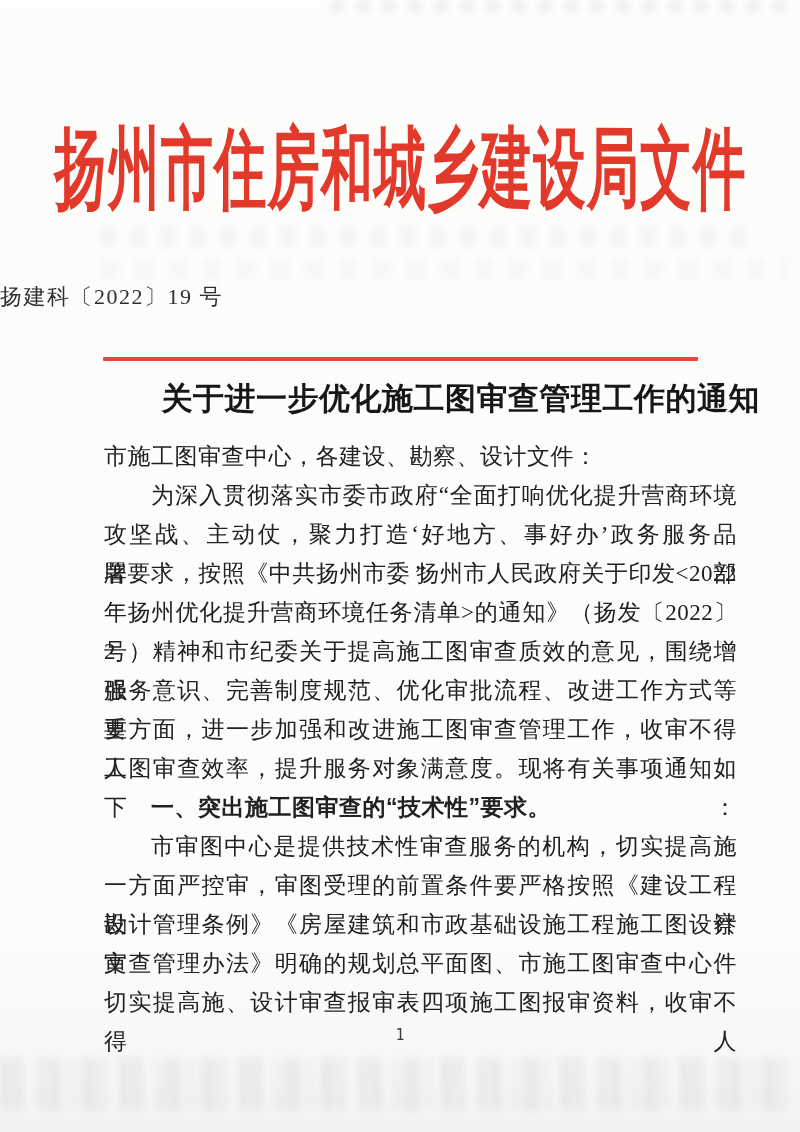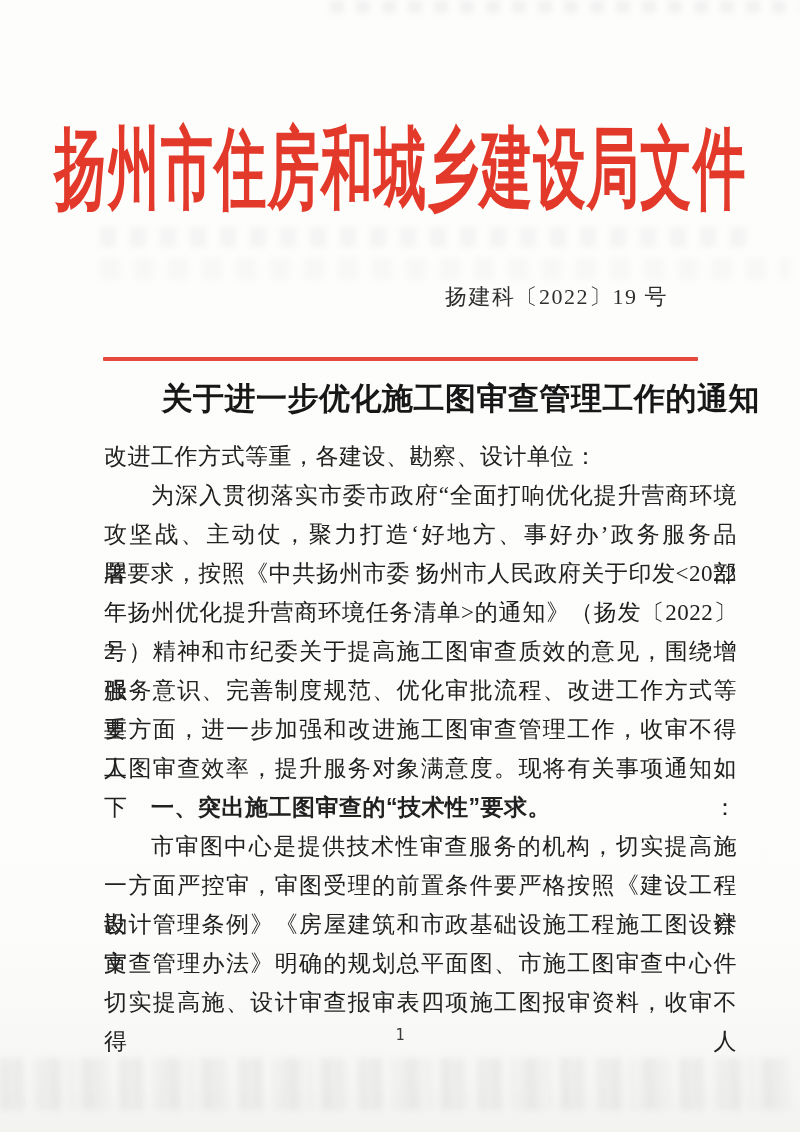--- a/index.html
+++ b/index.html
@@ -41,21 +41,21 @@
     display:flex;justify-content:center;align-items:center;
   }
   .masthead-text{
     font-size:89px;line-height:1;font-weight:bold;white-space:nowrap;
     color:var(--accent-red,#e2392a);
     letter-spacing:2px;
     transform:scaleX(.585);transform-origin:center;
   }
   .doc-number{
     position:absolute;top:282px;left:0;width:668px;
-    text-align:right;font-size:22px;letter-spacing:1.5px;color:#2e2e2e;
+    text-align:left;font-size:22px;letter-spacing:1.5px;color:#2e2e2e;
   }
   .red-line{
     position:absolute;top:357px;left:103px;width:595px;height:4px;
     background:var(--accent-red,#e2392a);opacity:.92;border-radius:1px;
   }
   .doc-title{
     position:absolute;top:379px;left:40px;width:720px;margin:0;
     text-align:right;font-size:31px;line-height:40px;font-weight:bold;
     color:#171717;letter-spacing:.5px;
   }
@@ -87,21 +87,21 @@
     <span class="masthead-text">扬州市住房和城乡建设局文件</span>
   </div>
 
   <div class="doc-number">扬建科〔2022〕19 号</div>
 
   <div class="red-line"></div>
 
   <h1 class="doc-title">关于进一步优化施工图审查管理工作的通知</h1>
 
   <div class="doc-body">
-      <div class="line">改进工作方式等重，各建设、勘察、设计单位：</div>
+      <div class="line">市施工图审查中心，各建设、勘察、设计文件：</div>
       <div class="line justify indent">为深入贯彻落实市委市政府“全面打响优化提升营商环境</div>
       <div class="line justify">攻坚战、主动仗，聚力打造‘好地方、事好办’政务服务品牌”部</div>
       <div class="line justify">署要求，按照《中共扬州市委 扬州市人民政府关于印发&lt;2022</div>
       <div class="line justify">年扬州优化提升营商环境任务清单&gt;的通知》（扬发〔2022〕2</div>
       <div class="line justify">号）精神和市纪委关于提高施工图审查质效的意见，围绕增强</div>
       <div class="line justify">服务意识、完善制度规范、优化审批流程、改进工作方式等重</div>
       <div class="line justify">要方面，进一步加强和改进施工图审查管理工作，收审不得人</div>
       <div class="line justify">工图审查效率，提升服务对象满意度。现将有关事项通知如下：</div>
       <div class="line indent bold">一、突出施工图审查的“技术性”要求。</div>
       <div class="line justify indent">市审图中心是提供技术性审查服务的机构，切实提高施</div>

